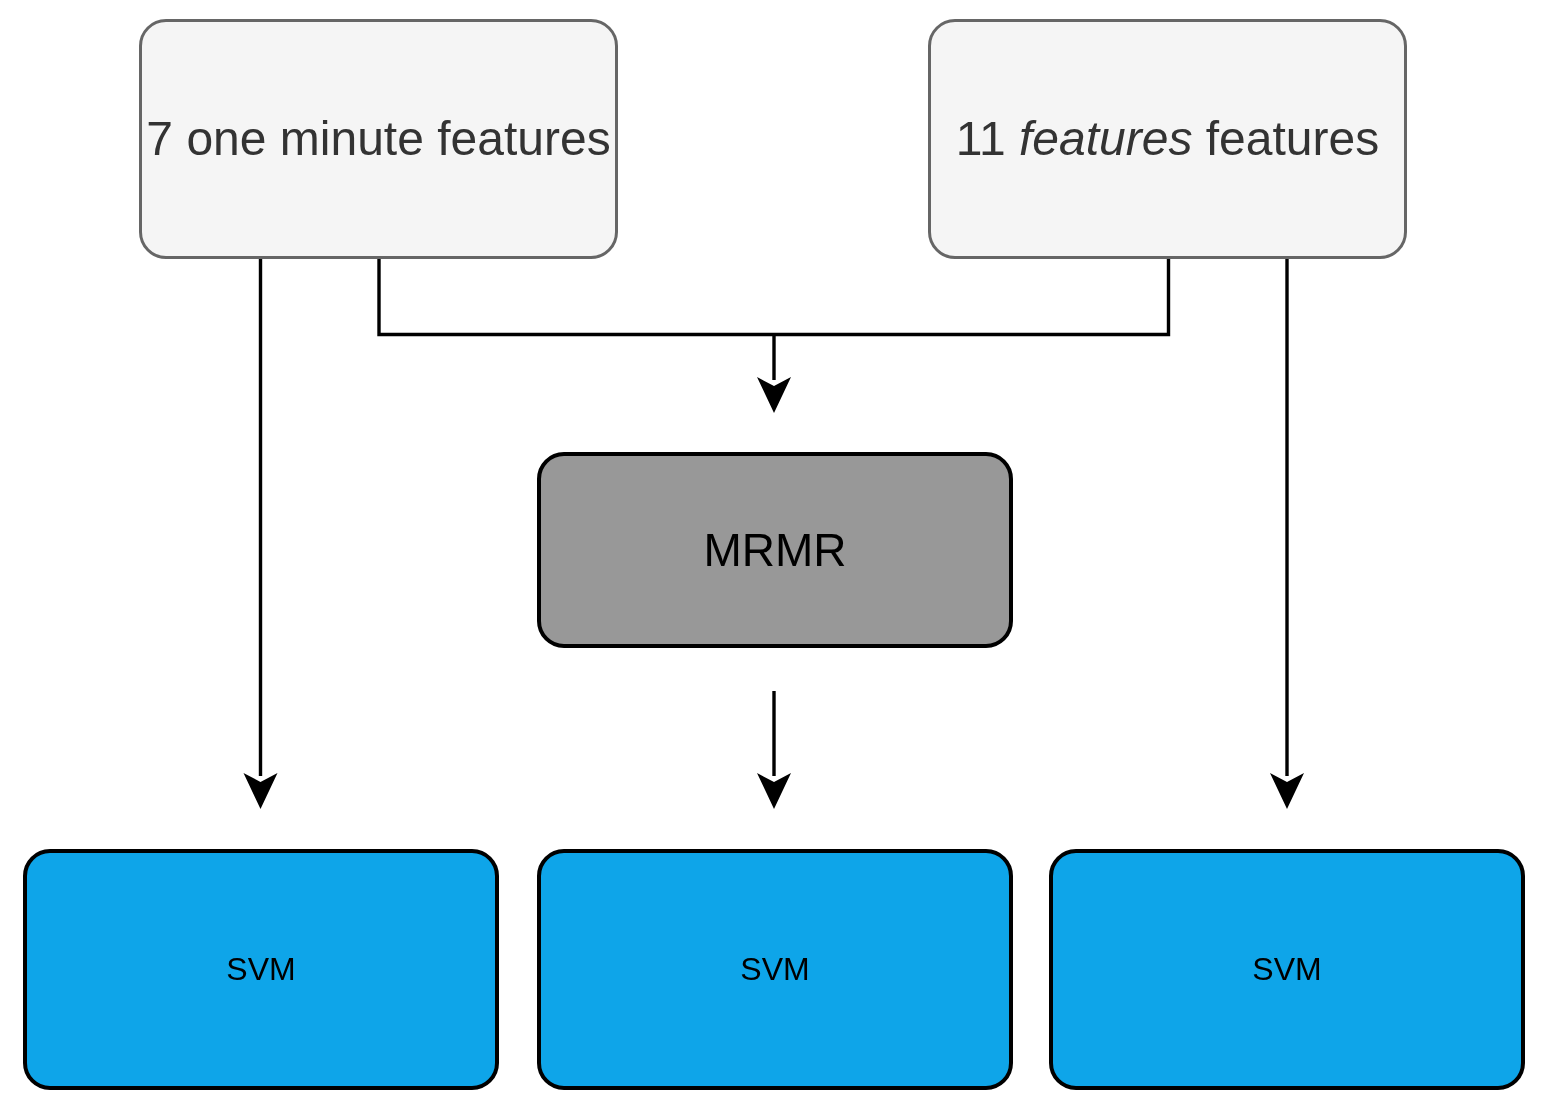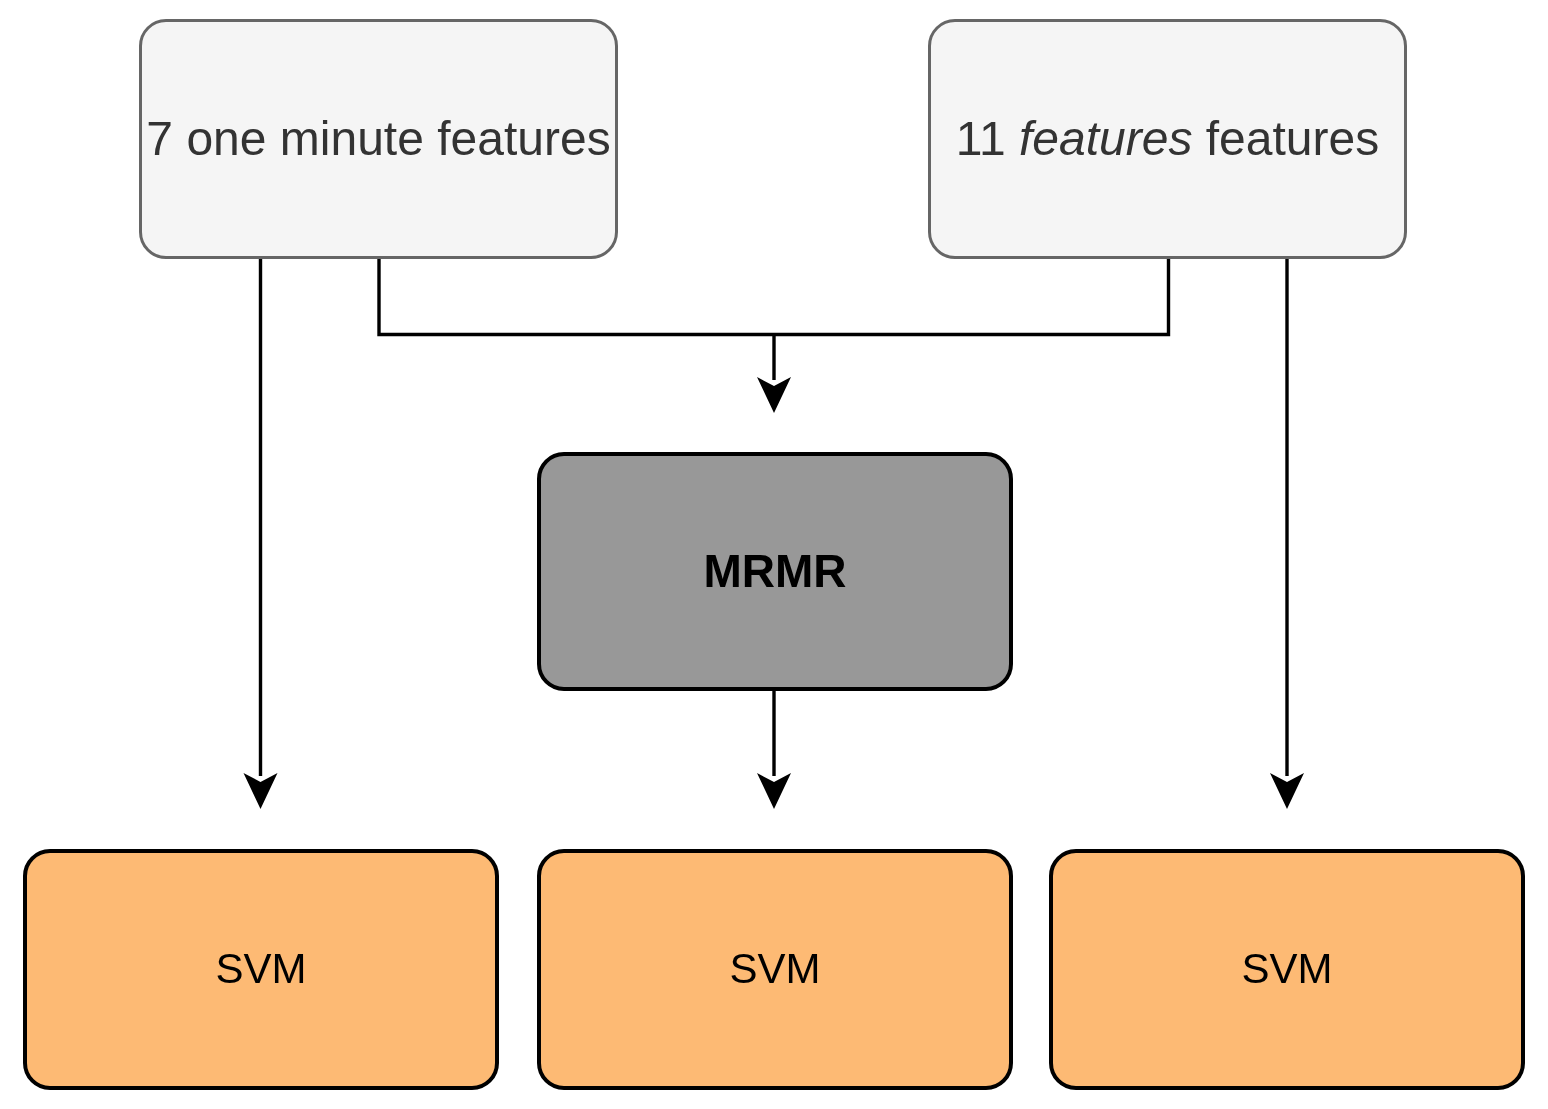--- a/index.html
+++ b/index.html
@@ -52,28 +52,28 @@
     color: var(--light-text);
     font-size: 48px;
   }
   .node.gray {
     background: var(--mrmr-fill);
     border: 4px solid var(--dark-border);
     color: var(--dark-text);
     font-size: 46px;
   }
   .node.white {
-    background: #fdba74;
+    background: #0ea5e9;
     border: 4px solid var(--dark-border);
     color: var(--dark-text);
-    font-size: 42px;
+    font-size: 32px;
   }
   #box-one-minute  { left: 139px;  top: 19px;  width: 479px; height: 240px; }
   #box-grained     { left: 928px;  top: 19px;  width: 479px; height: 240px; }
-  #box-mrmr        { left: 537px;  top: 452px; width: 476px; height: 239px; font-weight: bold; }
+  #box-mrmr        { left: 537px;  top: 452px; width: 476px; height: 196px; }
   #box-svm-left    { left: 23px;   top: 849px; width: 476px; height: 241px; }
   #box-svm-middle  { left: 537px;  top: 849px; width: 476px; height: 241px; }
   #box-svm-right   { left: 1049px; top: 849px; width: 476px; height: 241px; }
   .italic { font-style: italic; }
 </style>
 </head>
 <body>
 
 <div class="canvas">
 

